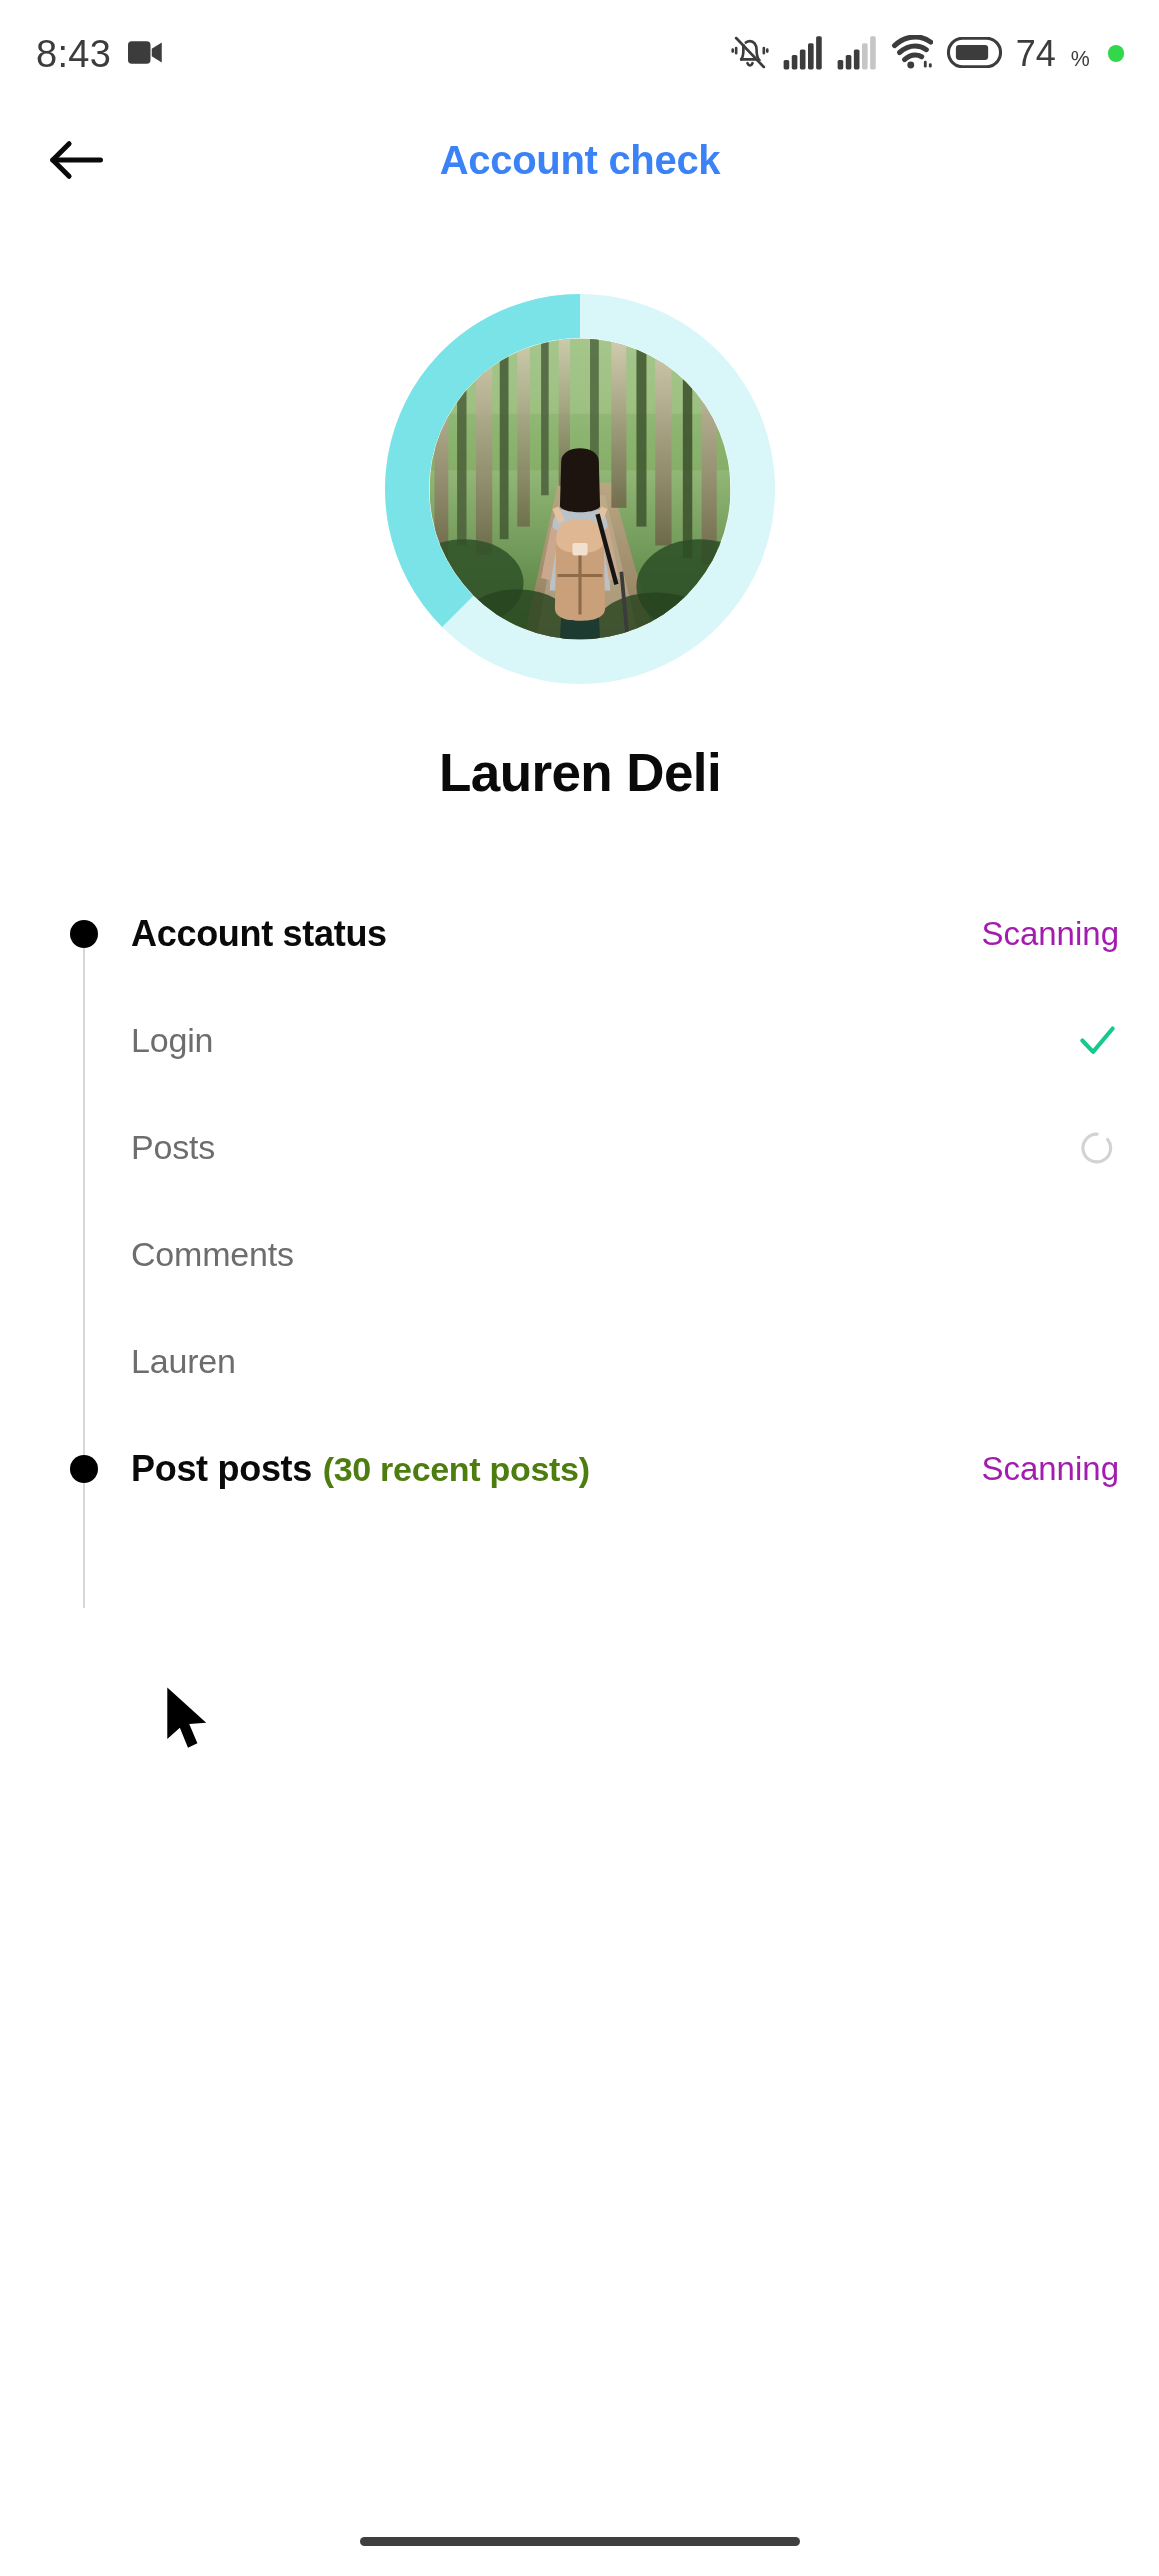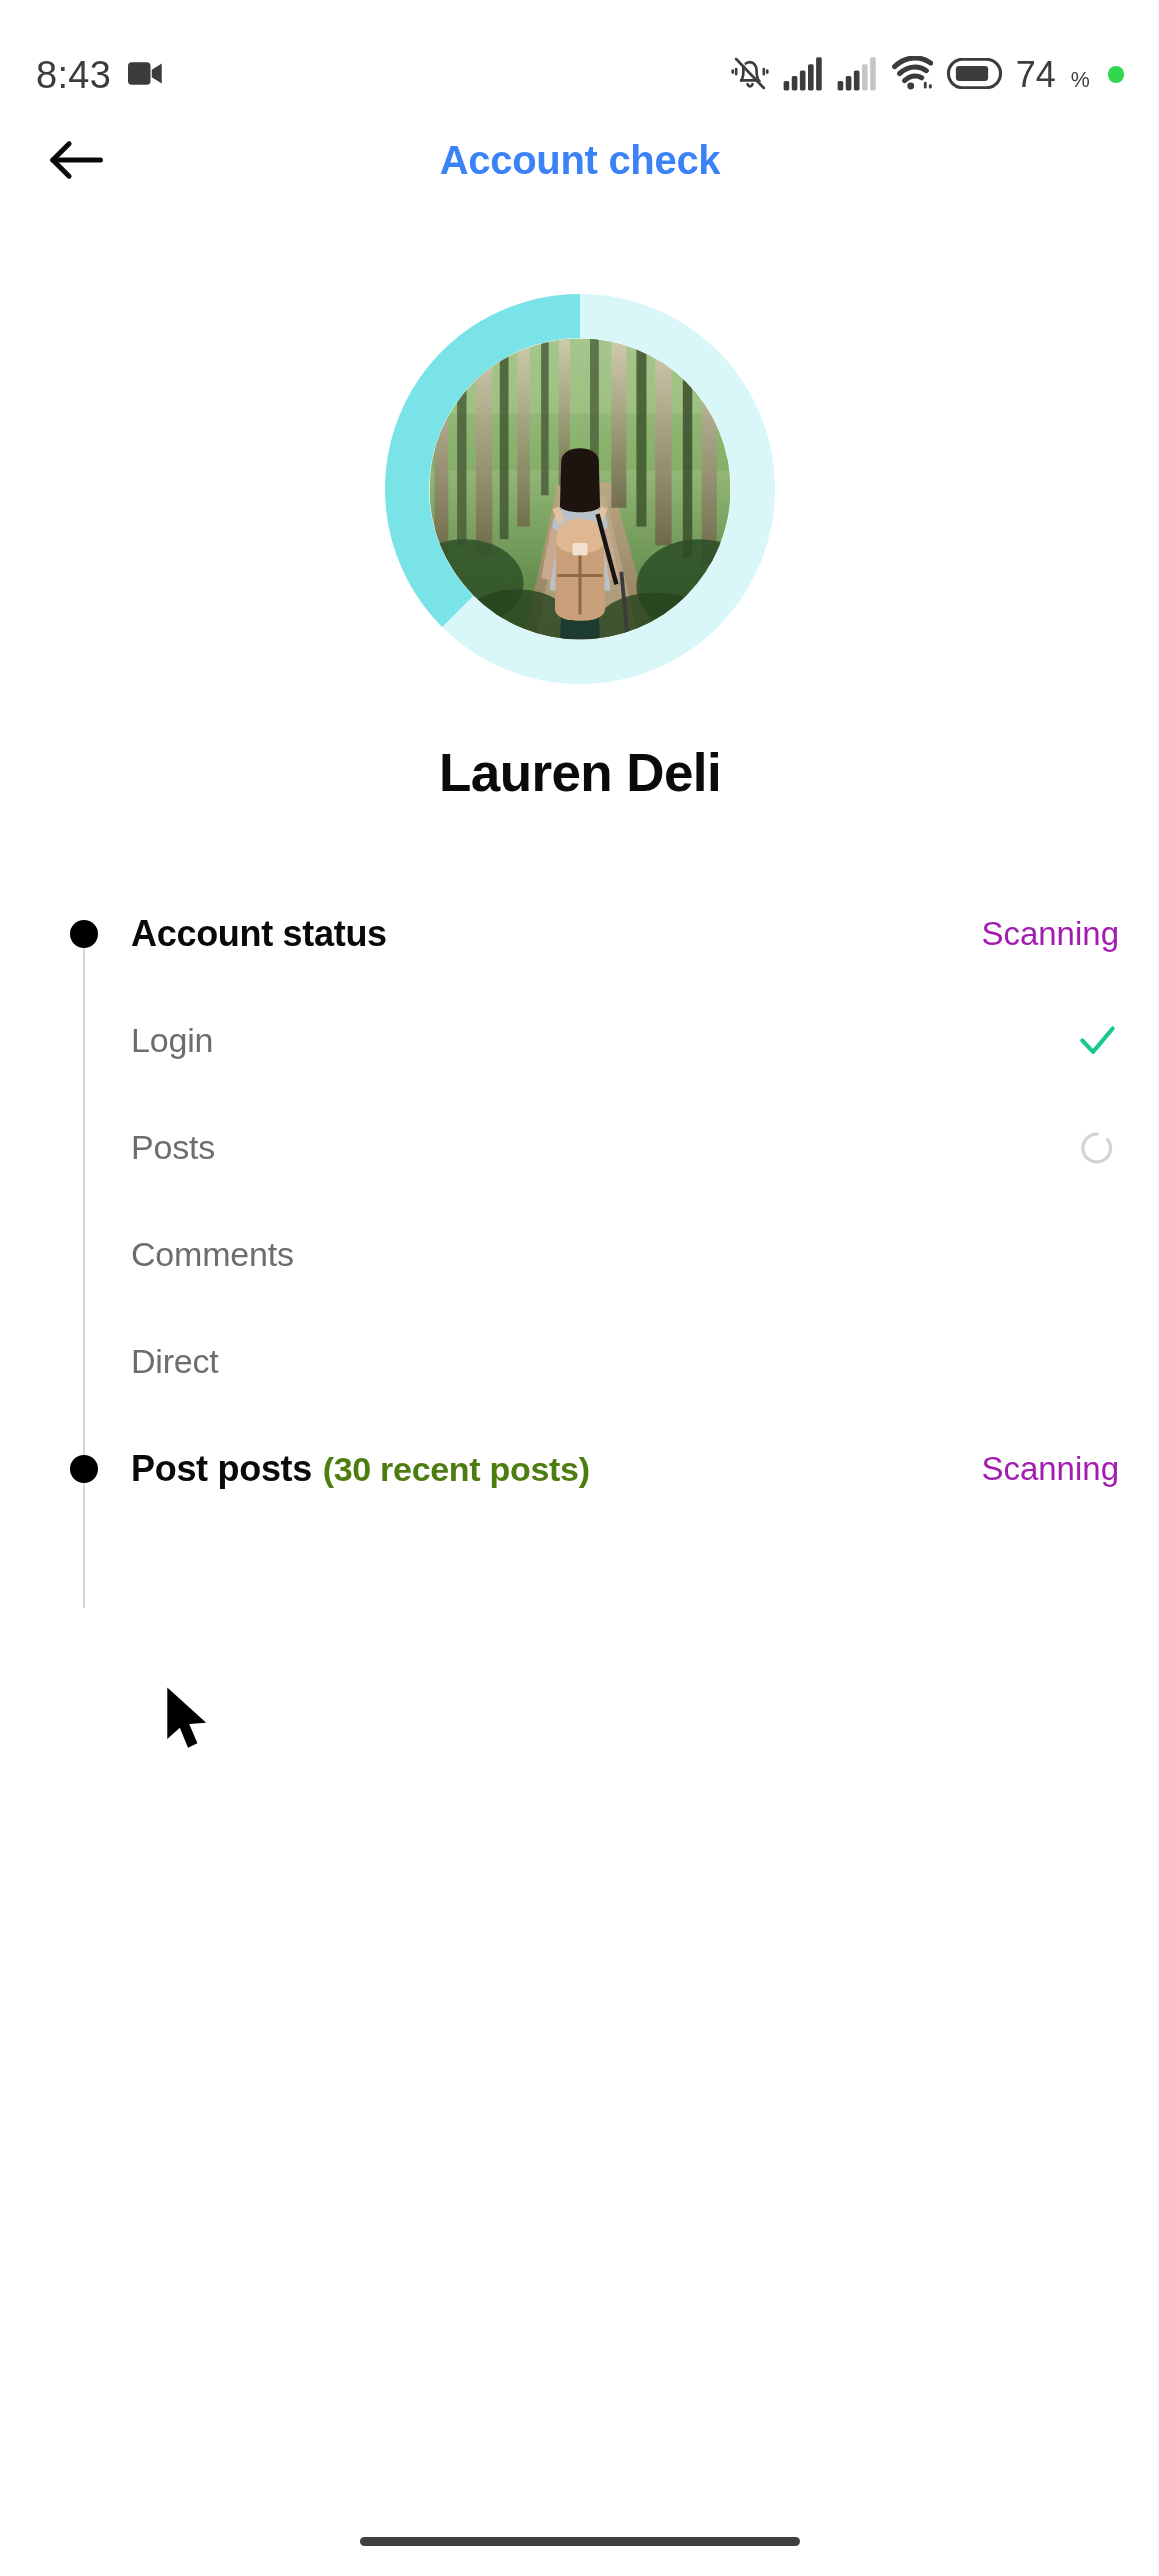--- a/index.html
+++ b/index.html
@@ -20,21 +20,20 @@
   
   .statusbar {
     position: absolute;
     top: 0; left: 0;
     width: 1160px;
     height: 107px;
     display: flex;
     align-items: center;
     justify-content: space-between;
     padding: 0 36px 0 36px;
-    margin-top: 21px;
   }
   .sb-left { display: flex; align-items: center; gap: 16.4px; }
   .sb-time {
     font-size: 38px;
     font-weight: 400;
     color: #3c3c3c;
     letter-spacing: 0.3px;
     line-height: 1;
   }
   .sb-right { display: flex; align-items: center; gap: 14px; }
@@ -423,21 +422,21 @@
         </svg>
       </span>
     </div>
 
     <div class="tl-child">
       <span class="tl-child-label">Comments</span>
       <span class="tl-child-status"></span>
     </div>
 
     <div class="tl-child">
-      <span class="tl-child-label">Direct</span>
+      <span class="tl-child-label">Lauren</span>
       <span class="tl-child-status"></span>
     </div>
 
 
     <div class="tl-row">
       <span class="tl-dot"></span>
       <span class="tl-label-group">
         <span class="tl-main">Post posts</span>
         <span class="tl-sub">(30 recent posts)</span>
       </span>

